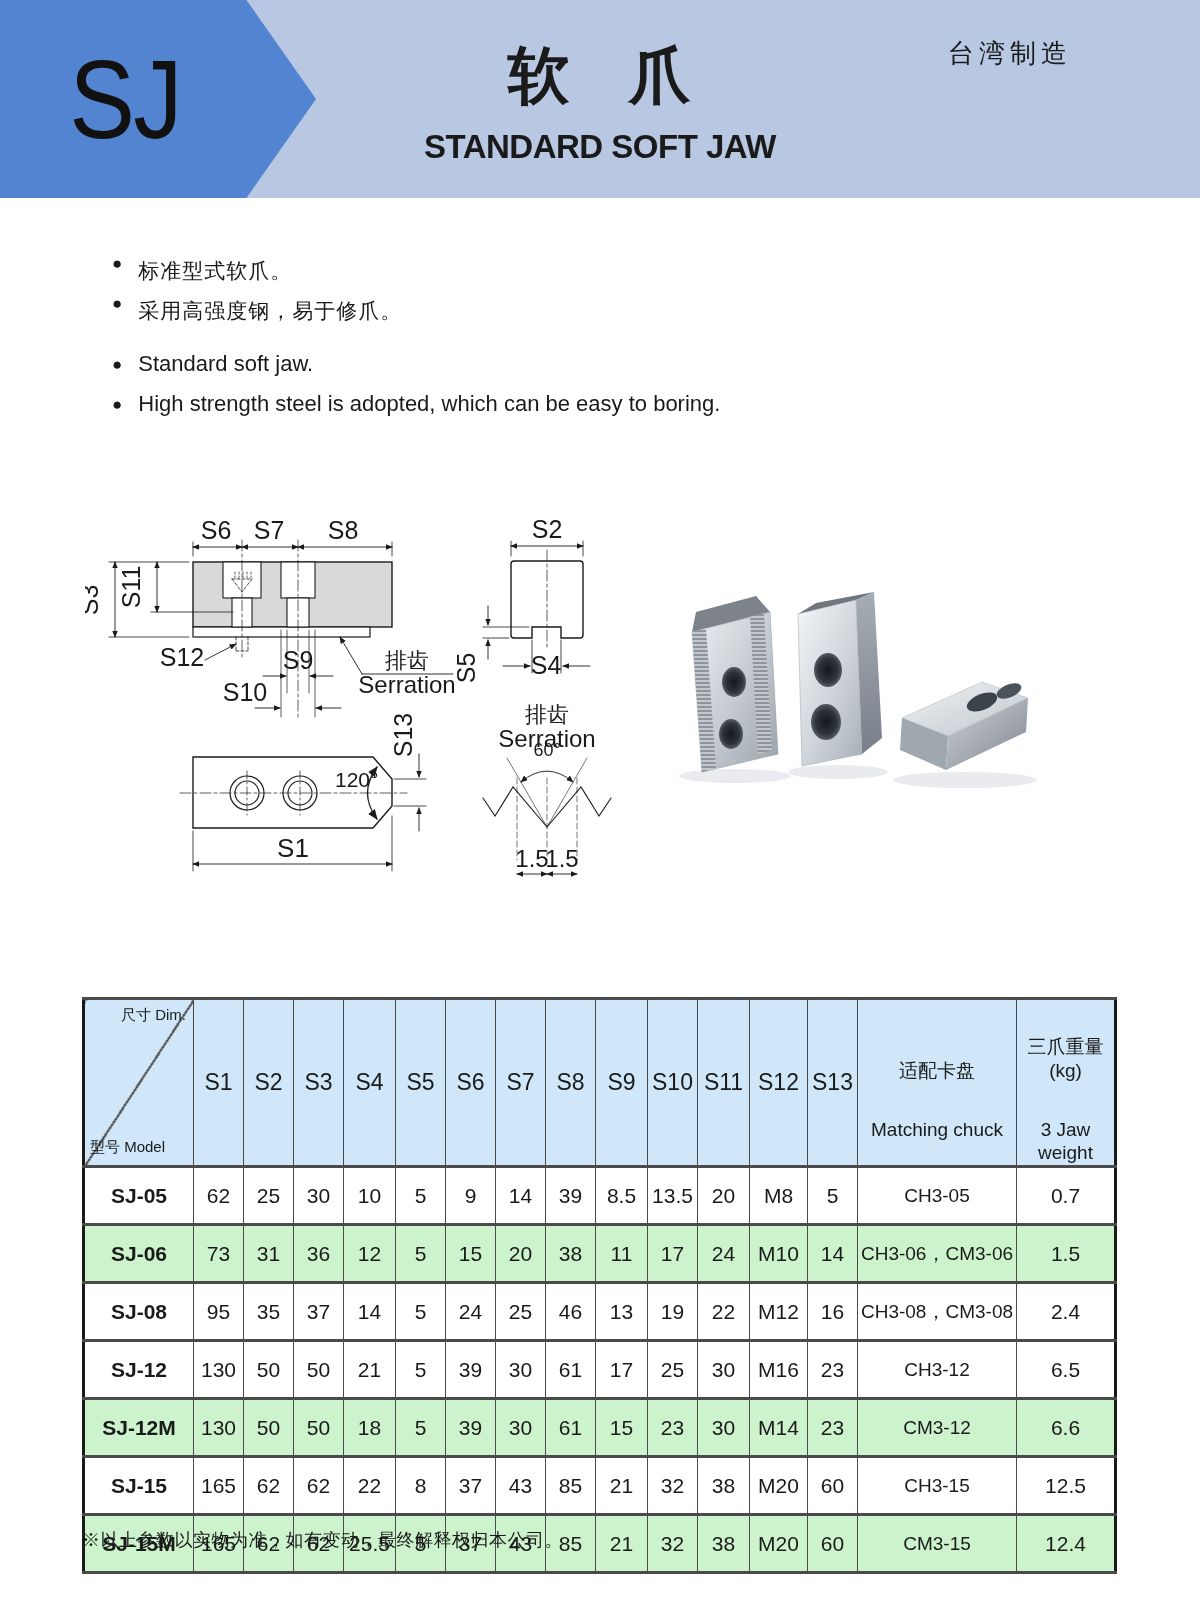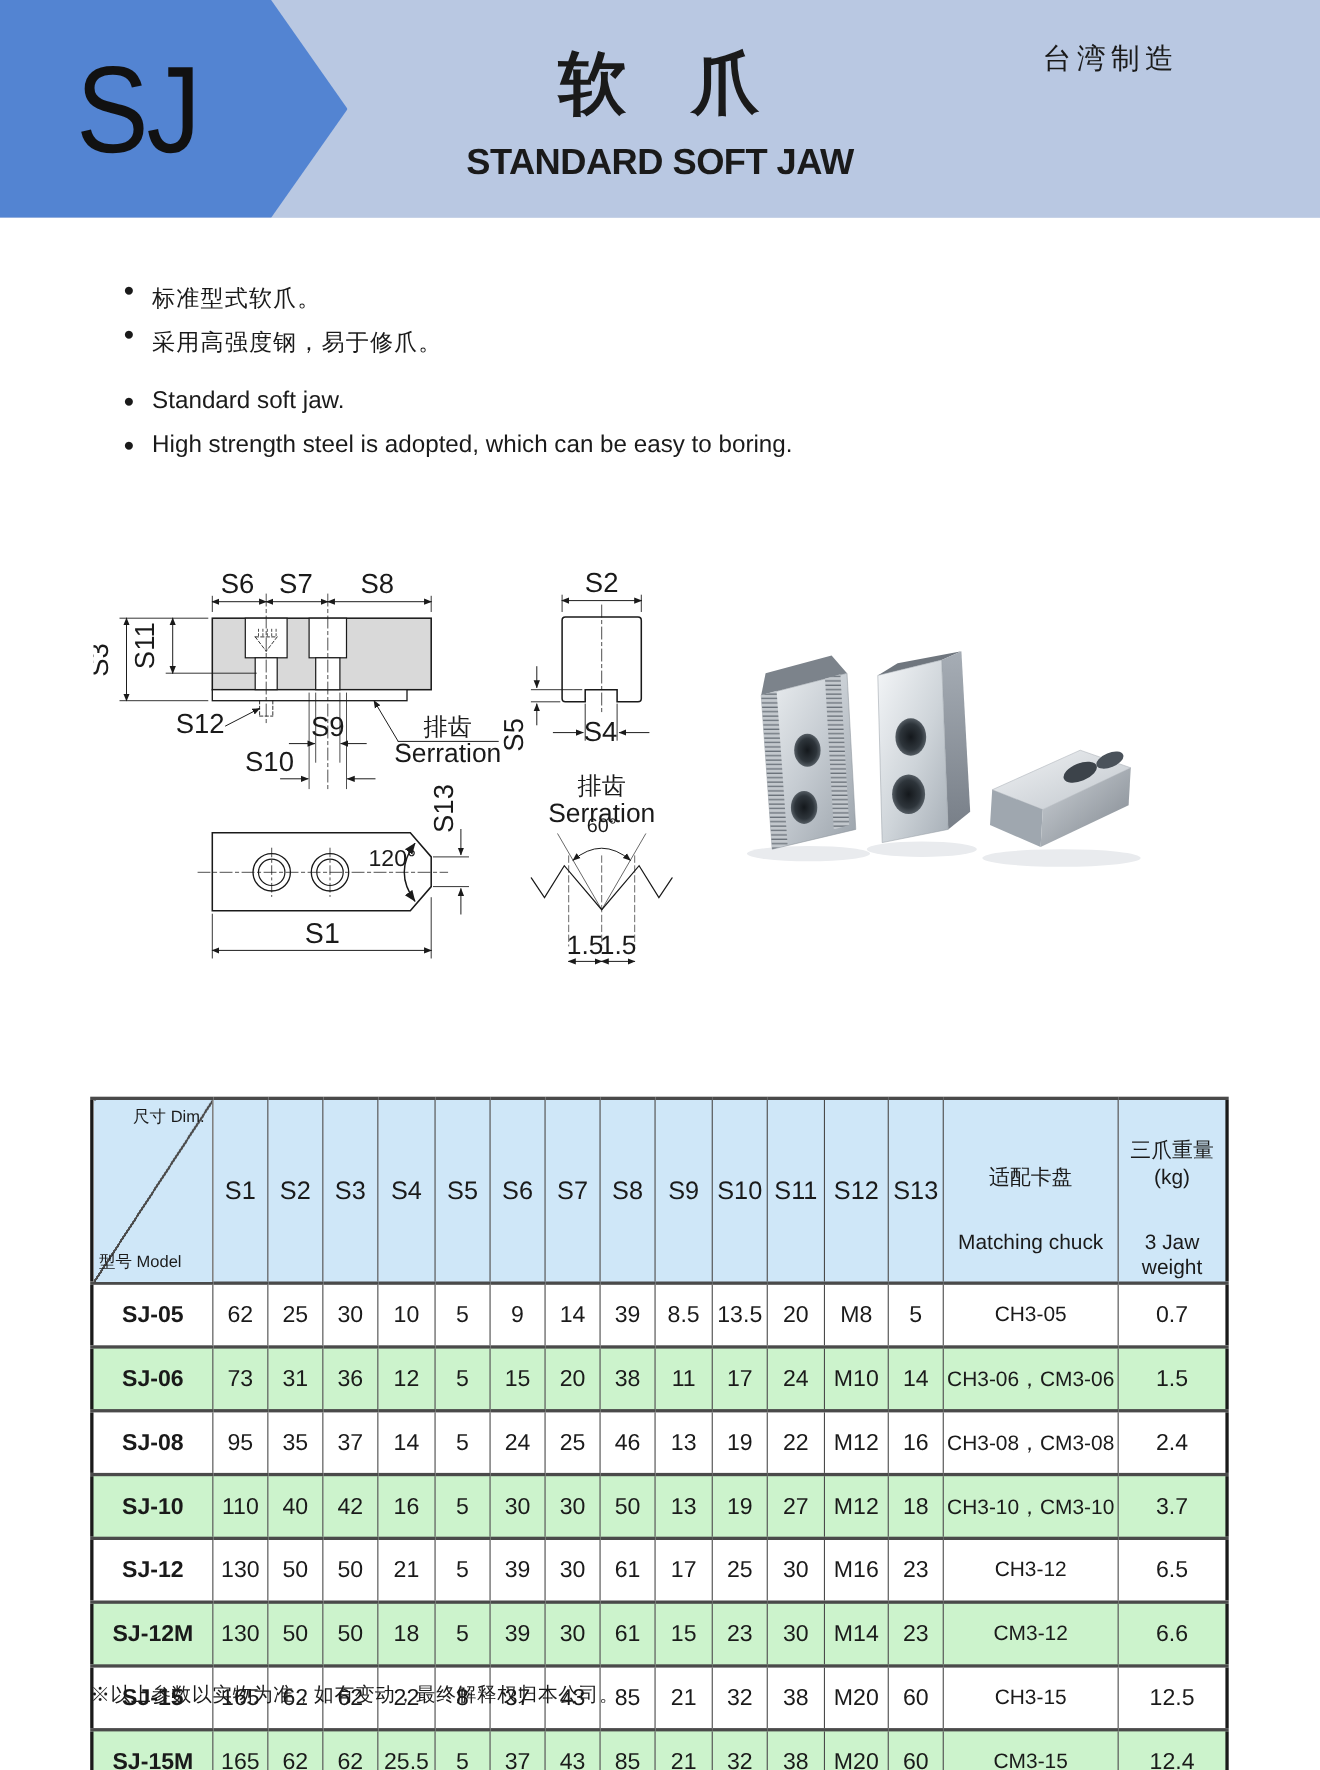--- a/index.html
+++ b/index.html
@@ -350,38 +350,20 @@
           <td>25</td>
           <td>46</td>
           <td>13</td>
           <td>19</td>
           <td>22</td>
           <td>M12</td>
           <td>16</td>
           <td class="chuck">CH3-08，CM3-08</td>
           <td>2.4</td>
         </tr>
-        <tr class="hl">
-          <td class="model">SJ-10</td>
-          <td>110</td>
-          <td>40</td>
-          <td>42</td>
-          <td>16</td>
-          <td>5</td>
-          <td>30</td>
-          <td>30</td>
-          <td>50</td>
-          <td>13</td>
-          <td>19</td>
-          <td>27</td>
-          <td>M12</td>
-          <td>18</td>
-          <td class="chuck">CH3-10，CM3-10</td>
-          <td>3.7</td>
-        </tr>
         <tr>
           <td class="model">SJ-12</td>
           <td>130</td>
           <td>50</td>
           <td>50</td>
           <td>21</td>
           <td>5</td>
           <td>39</td>
           <td>30</td>
           <td>61</td>

